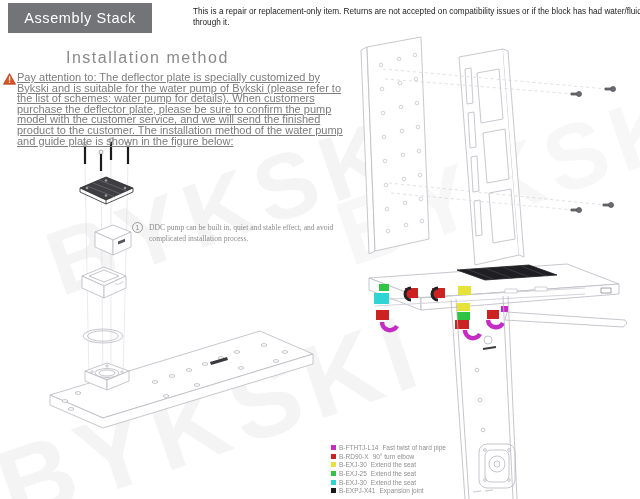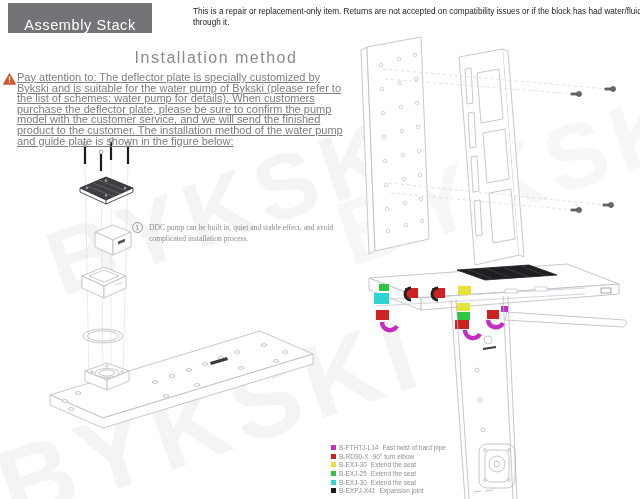--- a/index.html
+++ b/index.html
@@ -11,30 +11,30 @@
   .abs{position:absolute;}
   
   .wm{
     position:absolute;color:#f4f4f5;font-weight:bold;font-size:92px;
     letter-spacing:8px;transform:rotate(-19deg);white-space:nowrap;
     user-select:none;z-index:0;
   }
   
   .header-box{
     left:8px;top:3px;width:144px;height:30px;background:#737477;
-    display:flex;align-items:flex-end;justify-content:center;z-index:2;
+    display:flex;align-items:center;justify-content:center;z-index:2;
   }
   .header-box span{color:#ffffff;font-size:14.5px;letter-spacing:0.6px;}
   .notice{
     left:162px;top:6px;width:476px;font-size:8.2px;font-weight:normal;
     color:#232323;line-height:11px;z-index:2;margin-left:31px;
   }
   
   .inst-title{
-    left:66px;top:49px;width:300px;text-align:center;font-size:16px;
+    left:66px;top:49px;width:300px;text-align:left;font-size:16px;
     color:#8a8a8a;letter-spacing:1.5px;z-index:2;
   }
   
   .warn-icon{left:3px;top:73px;width:13px;height:12px;z-index:2;}
   .warn-text{
     left:17px;top:72px;width:328px;font-size:11px;color:#7d7d7d;
     line-height:10.6px;z-index:2;text-decoration:underline;
   }
   
   .note-circle{

